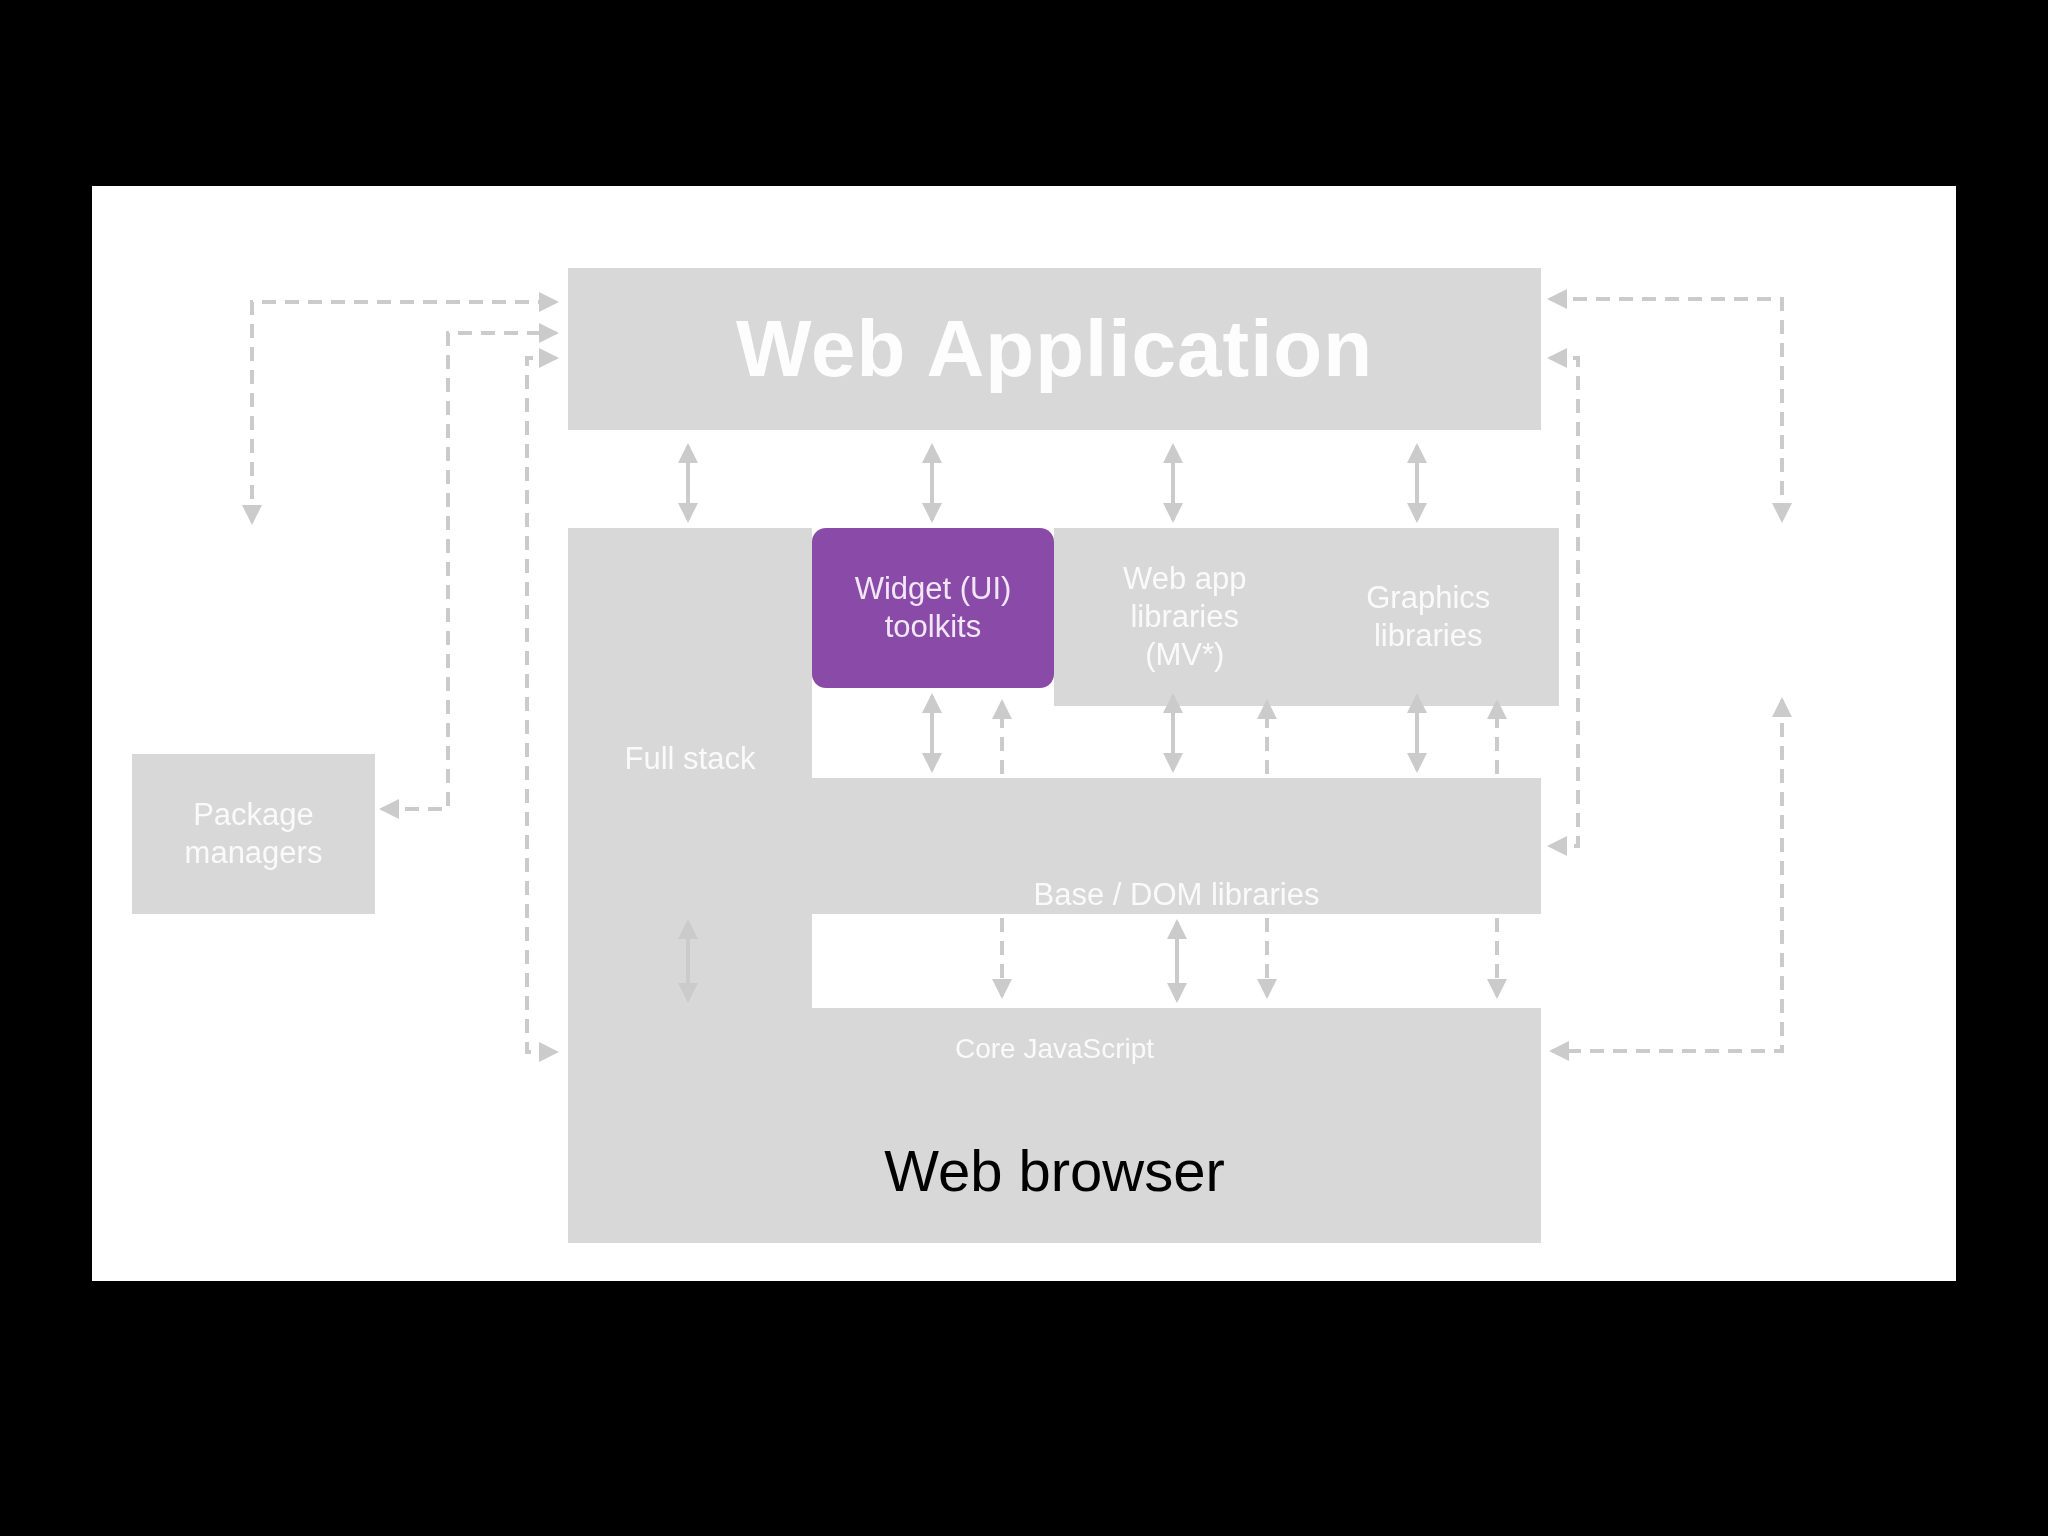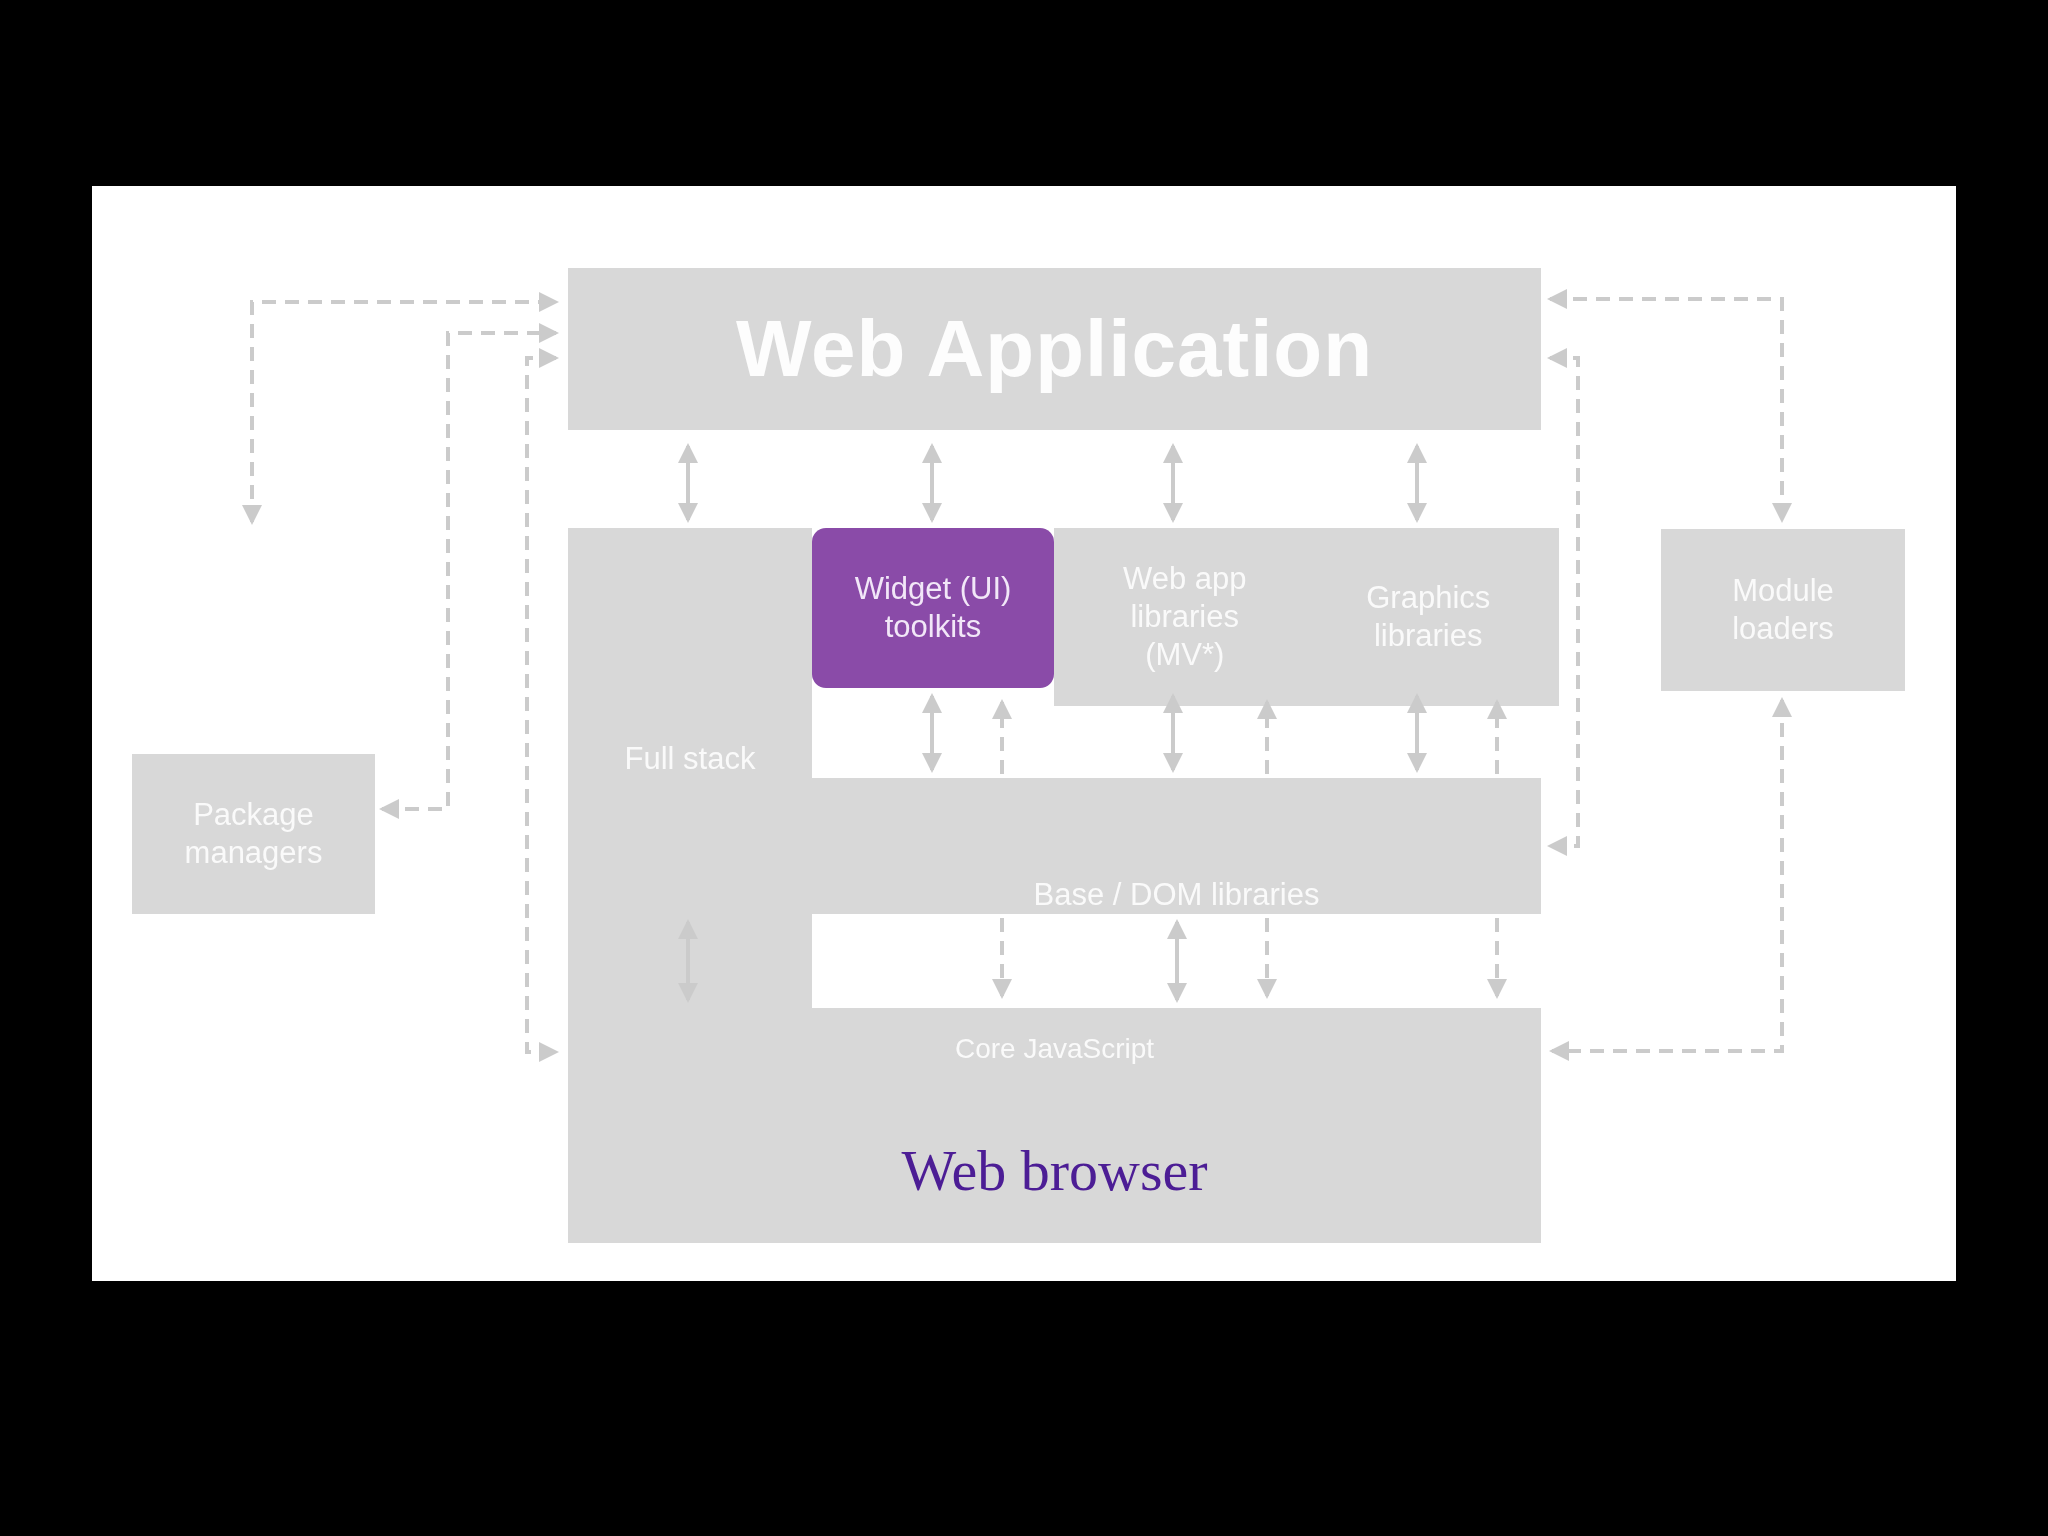--- a/index.html
+++ b/index.html
@@ -52,22 +52,21 @@
   .box-basedom { left: 568px; top: 778px; width: 973px; height: 136px; align-items: flex-end; }
   .box-basedom .label-shift { flex: 1; padding-left: 244px; display: flex; align-items: center; justify-content: center; }
   .box-browser { left: 568px; top: 1008px; width: 973px; height: 235px; display: block; }
   .corejs-label {
     position: absolute; left: 0; top: 24px; width: 100%;
     text-align: center; font-size: 28px; font-weight: 400;
   }
   .webbrowser-label {
     position: absolute; left: 0; top: 128px; width: 100%;
     text-align: center; font-size: 58px; font-weight: 400;
-    color: #4c1d95;
-    font-family: Liberation Serif, serif;
+    color: #000000;
   }
   #connectors { position: absolute; left: 0; top: 0; width: 2048px; height: 1536px; pointer-events: none; }
   .ln { stroke: var(--arrow, #cbcbcb); stroke-width: 4; fill: none; }
   .dash { stroke-dasharray: 14 9; }
   .ah { fill: var(--arrow, #cbcbcb); }
 </style>
 </head>
 <body>
 
 <div id="stage" style="--background: #000000; --slide-bg: #ffffff; --box-gray: #d8d8d8; --highlight-purple: #8a4ba8; --box-text: #fafafa; --highlight-text: #f2e7f8; --webapp-text: #fdfdfd; --arrow: #cbcbcb;">
@@ -76,24 +75,20 @@
   <div class="gbox box-webapp">
     <span>Web Application</span>
   </div>
 
 
   <div class="gbox box-packagemgrs">
     <span>Package
 managers</span>
   </div>
 
-  <div class="gbox box-moduleloaders">
-    <span>Module
-loaders</span>
-  </div>
 
   <div class="gbox box-fullstack">
     <span>Full stack
 frameworks</span>
   </div>
 
   <div class="gbox box-widget">
     <span>Widget (UI)
 toolkits</span>
   </div>

